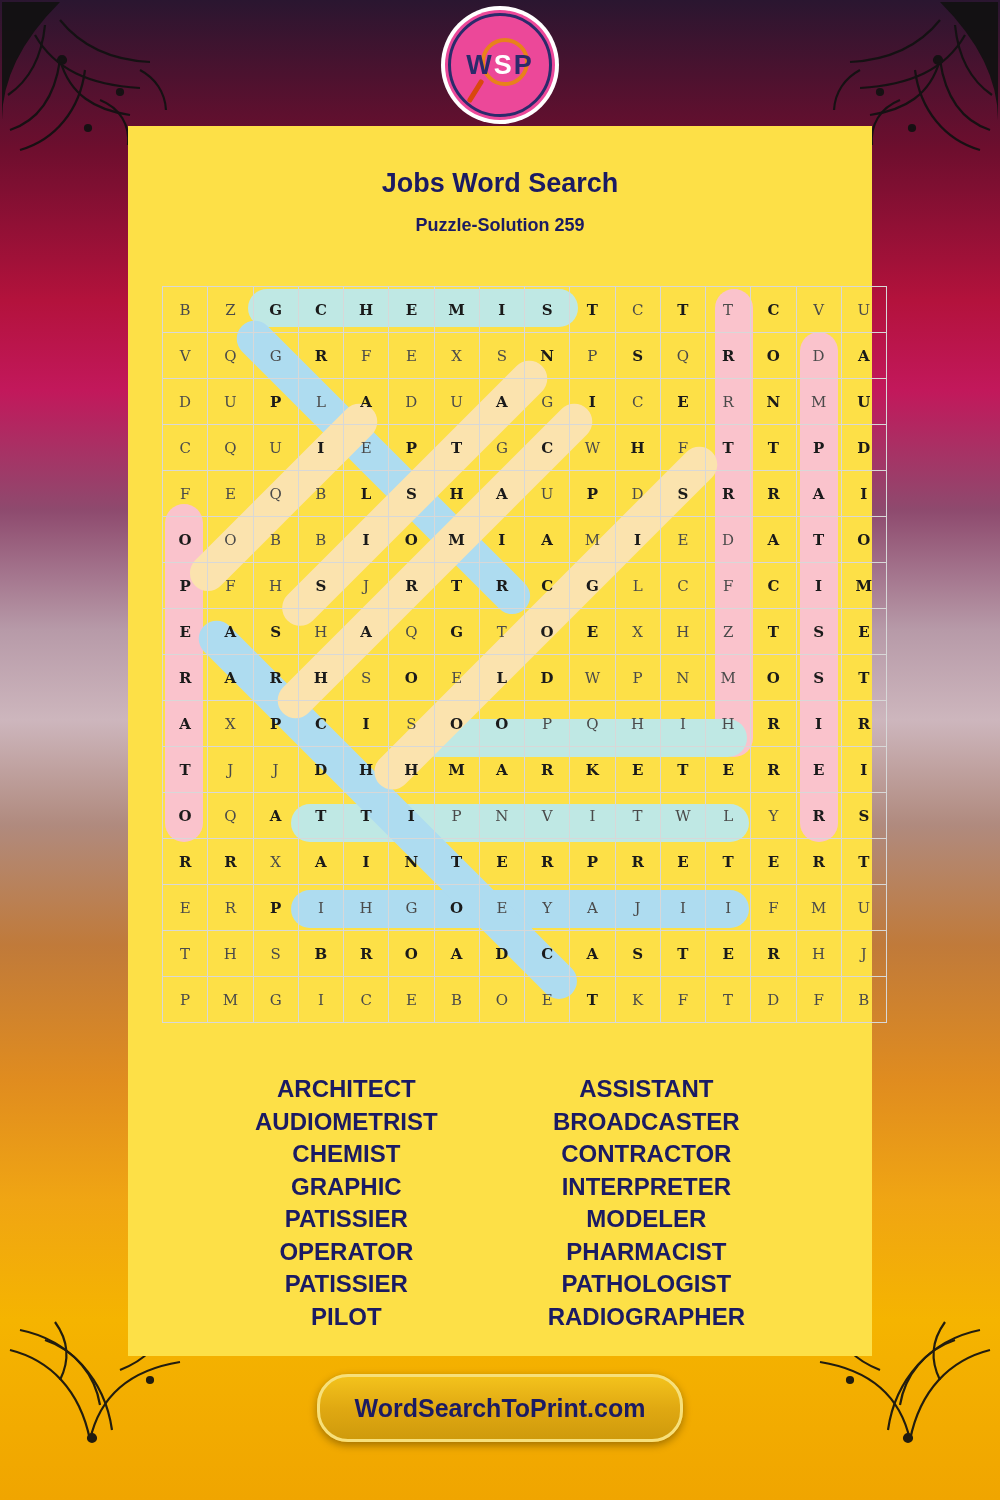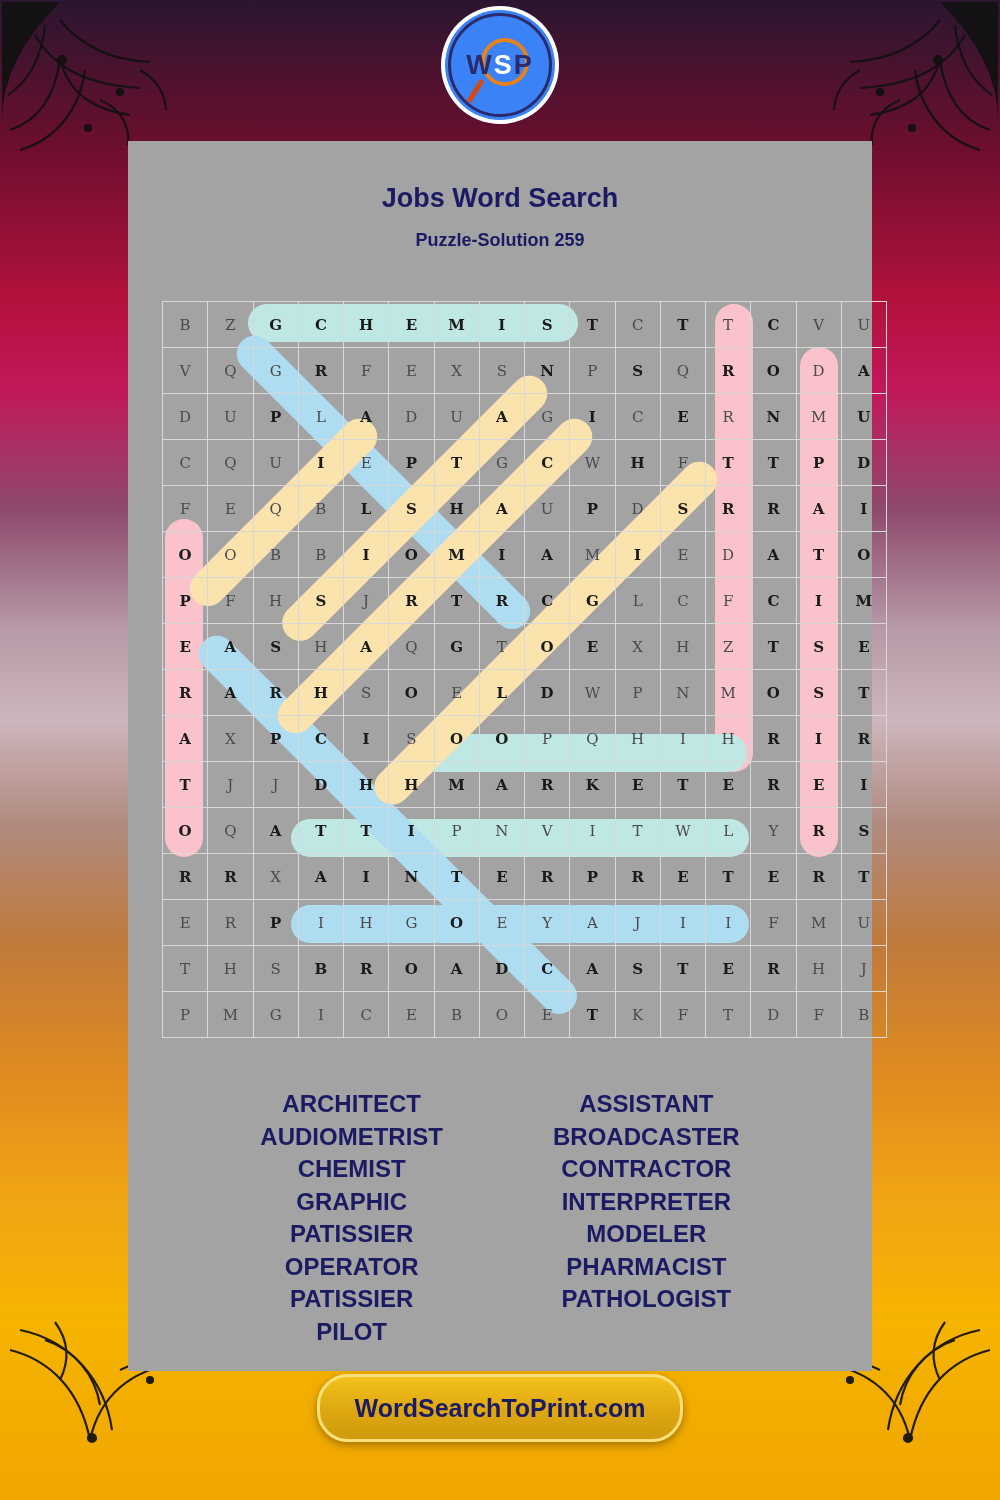--- a/index.html
+++ b/index.html
@@ -31,21 +31,21 @@
   .corner svg{width:100%;height:100%;}
   .c-tl{top:0;left:0;}
   .c-tr{top:0;right:0;transform:scaleX(-1);}
   .c-bl{bottom:0;left:0;transform:scaleY(-1);}
   .c-br{bottom:0;right:0;transform:scale(-1,-1);}
 
   
   .logo{
     position:absolute;left:50%;top:10px;transform:translateX(-50%);
     width:110px;height:110px;border-radius:50%;
-    background:#3b82f6;box-shadow:0 0 0 4px #fff;
+    background:#ec4899;box-shadow:0 0 0 4px #fff;
     display:flex;align-items:center;justify-content:center;
     z-index:5;
   }
   .logo-inner{
     width:98px;height:98px;border-radius:50%;
     border:3px solid #2b2a6b;position:relative;
     display:flex;align-items:center;justify-content:center;
   }
   .logo-letters{
     font-weight:bold;font-size:27px;color:#2b2a6b;letter-spacing:2px;
@@ -57,22 +57,22 @@
     border:4px solid #e8821a;border-radius:50%;background:rgba(255,255,255,0);
     z-index:1;
   }
   .mag-handle{
     position:absolute;left:22px;top:62px;width:5px;height:26px;background:#d9480f;
     transform:rotate(32deg);border-radius:2px;z-index:1;
   }
 
   
   .sheet{
-    position:absolute;left:128px;top:141px;width:744px;height:1230px;
-    background:#a3a3a3;z-index:3;
+    position:absolute;left:128px;top:126px;width:744px;height:1230px;
+    background:#fde047;z-index:3;
   }
   .title{
     text-align:center;color:#1b1b63;font-weight:bold;font-size:27px;
     margin-top:42px;
   }
   .subtitle{
     text-align:center;color:#1b1b63;font-weight:bold;font-size:18px;
     margin-top:16px;
   }
 
@@ -538,19 +538,20 @@
       <span>PILOT</span>
     </div>
     <div class="wcol">
       <span>ASSISTANT</span>
       <span>BROADCASTER</span>
       <span>CONTRACTOR</span>
       <span>INTERPRETER</span>
       <span>MODELER</span>
       <span>PHARMACIST</span>
       <span>PATHOLOGIST</span>
+      <span>RADIOGRAPHER</span>
     </div>
   </div>
 </div>
 
 <div class="footer-btn">
   <span>WordSearchToPrint.com</span>
 </div>
 
 </body></html>

